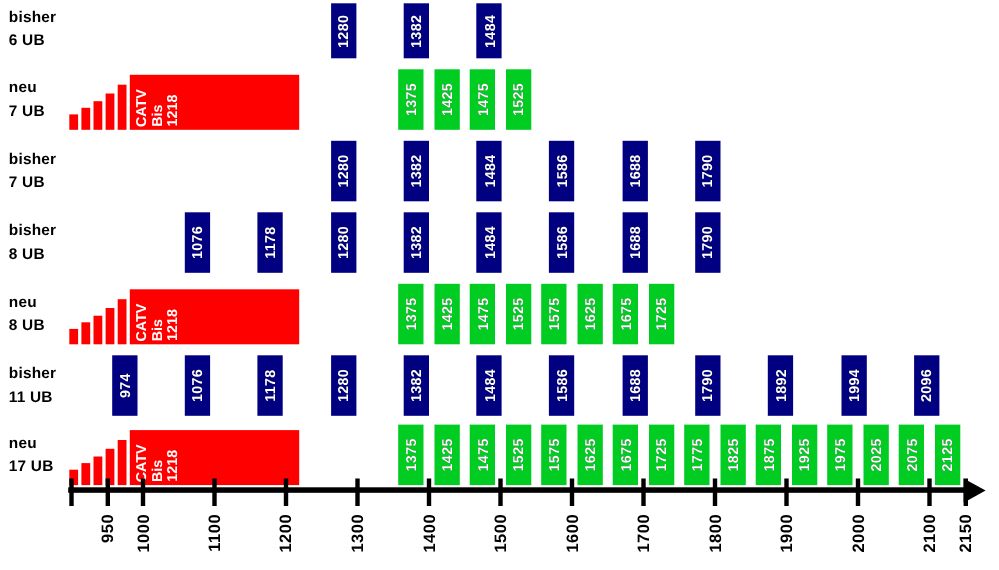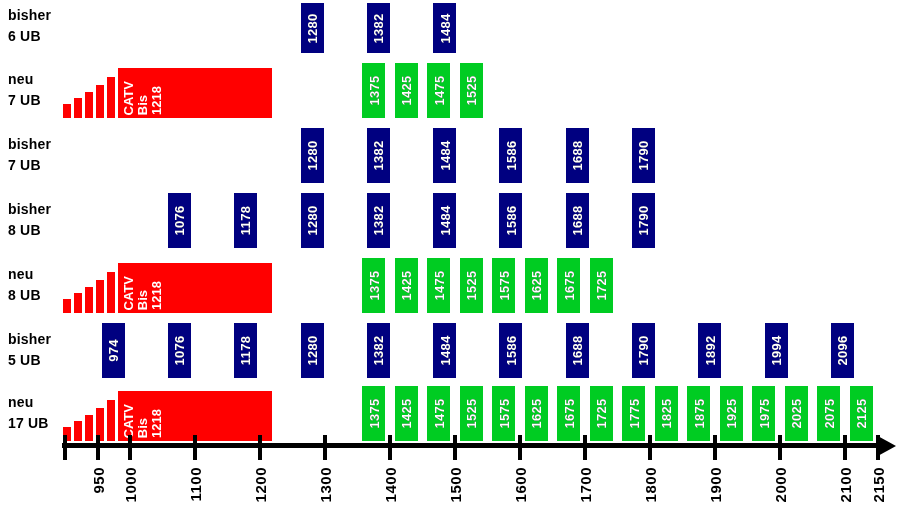--- a/index.html
+++ b/index.html
@@ -181,21 +181,21 @@
     </div>
     <div class="box green" style="left: 524.75px; top: 258px; width: 23px; height: 55px;">
       <span>1625</span>
     </div>
     <div class="box green" style="left: 557.25px; top: 258px; width: 23px; height: 55px;">
       <span>1675</span>
     </div>
     <div class="box green" style="left: 589.75px; top: 258px; width: 23px; height: 55px;">
       <span>1725</span>
     </div>
-    <div class="row-label" style="top: 329px;"><div>bisher</div><div>5 UB</div></div>
+    <div class="row-label" style="top: 329px;"><div>bisher</div><div>11 UB</div></div>
     <div class="box blue" style="left: 101.6px; top: 323px; width: 23px; height: 55px;">
       <span>974</span>
     </div>
     <div class="box blue" style="left: 167.9px; top: 323px; width: 23px; height: 55px;">
       <span>1076</span>
     </div>
     <div class="box blue" style="left: 234.2px; top: 323px; width: 23px; height: 55px;">
       <span>1178</span>
     </div>
     <div class="box blue" style="left: 300.5px; top: 323px; width: 23px; height: 55px;">

